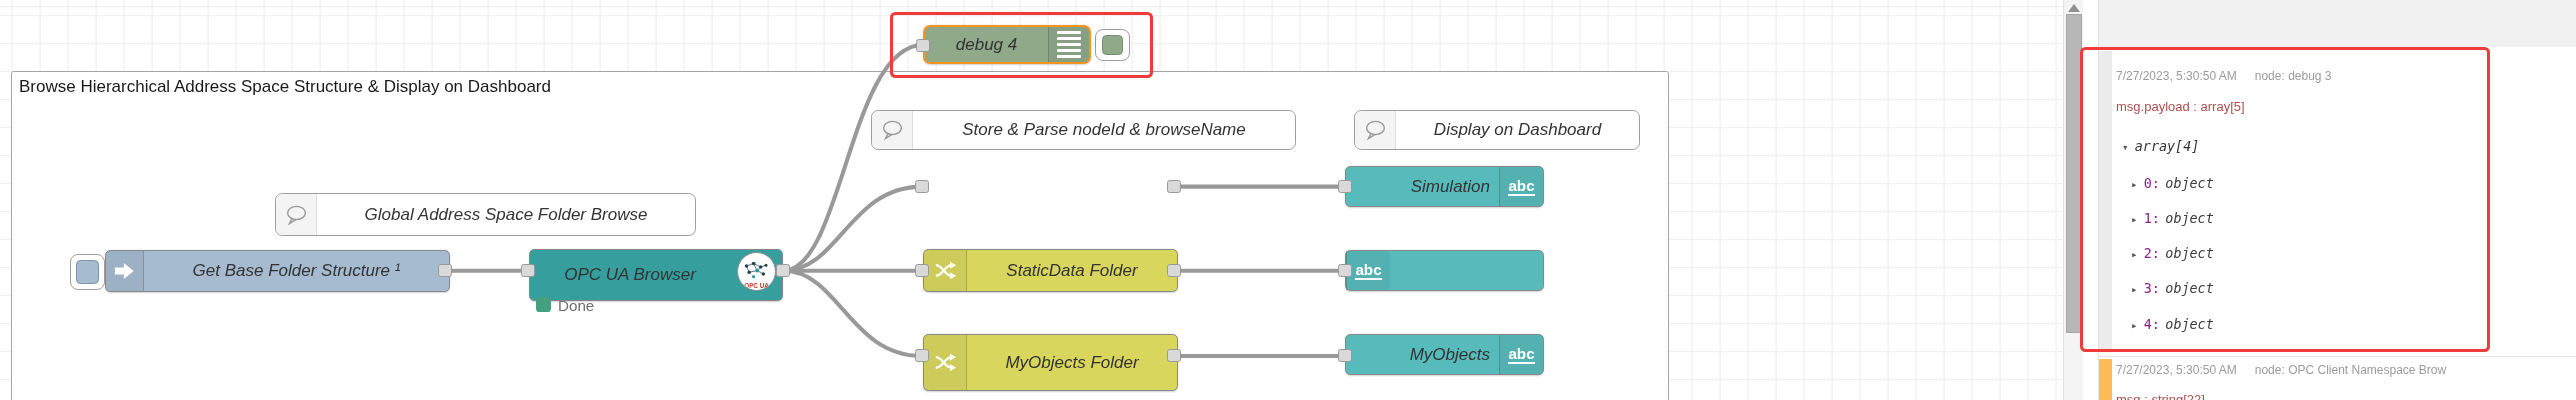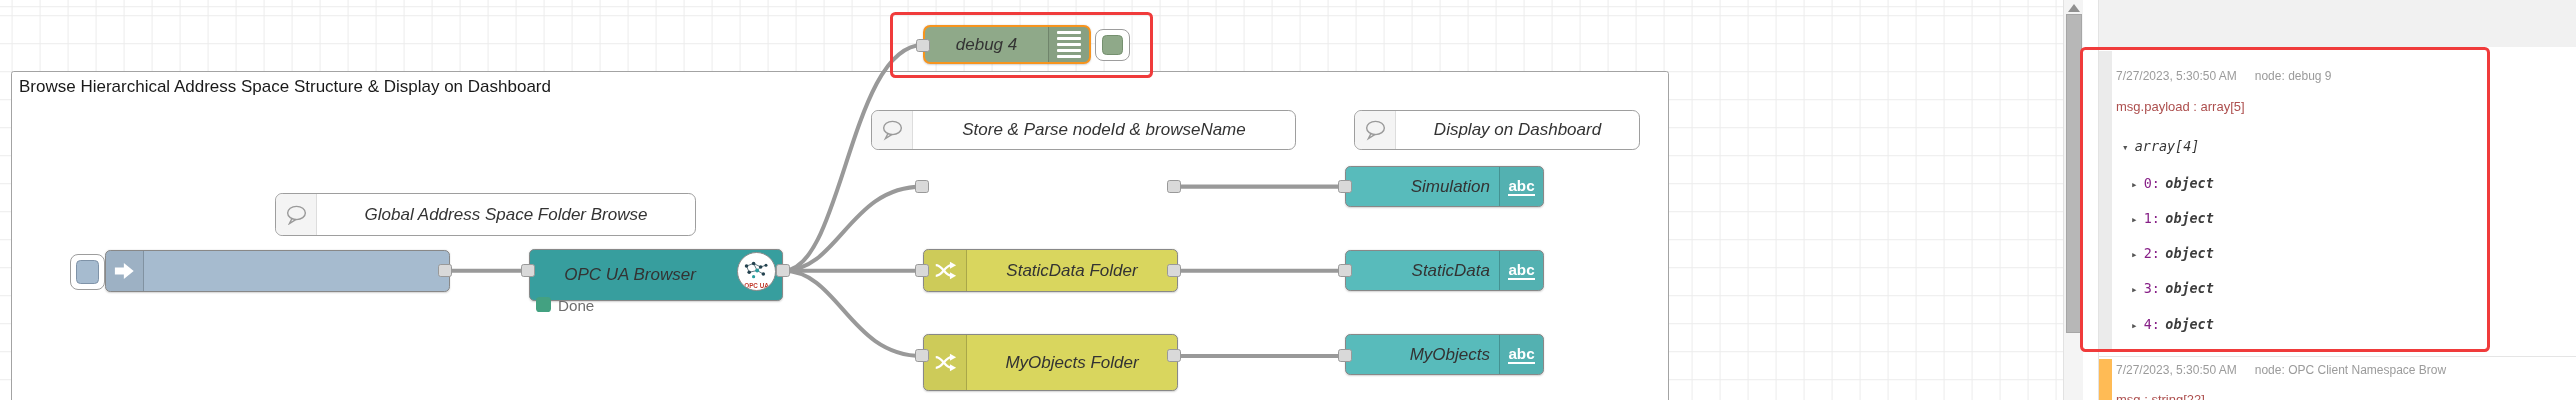--- a/index.html
+++ b/index.html
@@ -73,21 +73,21 @@
   .vline{position:absolute;left:2098px;top:0;width:0.9px;height:401px;background:#e3e3e3;}
   .headstrip{position:absolute;left:2099px;top:0;width:477px;height:47px;background:#f1f1f1;}
   .msgbar{position:absolute;width:12.5px;}
   .meta{position:absolute;font-size:12px;color:#9b9b9b;white-space:nowrap;}
   .meta .nodename{margin-left:18px;}
   .msgpath{position:absolute;font-size:13px;color:#ad4f4e;white-space:nowrap;}
   .trow{position:absolute;font-family:"DejaVu Sans Mono",monospace;font-size:13.4px;color:#3c3c3c;
     white-space:nowrap;}
   .tw{font-size:10.8px;color:#555;margin-right:6.3px;font-style:normal;}
   .tkey{color:#871f87;}
-  .ttype{font-style:italic;color:#3c3c3c;margin-left:5.4px;font-weight:bold;}
+  .ttype{font-style:italic;color:#3c3c3c;margin-left:5.4px;}
   .troot{font-style:italic;color:#333;}
   .hline{position:absolute;left:2098px;top:356px;width:478px;height:0.9px;background:#e5e5e5;}
 </style>
 </head>
 <body>
 
 <div id="screen">
 
   <div class="canvas">
 
@@ -120,20 +120,21 @@
 
     <div class="side-btn" style="left:70px;top:254px;width:35px;height:36px;">
       <div class="inner" style="width:22.4px;height:24px;background:#a6bbcf;border:0.9px solid #7f93a8;"></div>
     </div>
     <div class="node inject" style="left:105px;top:250px;width:345px;height:42px;">
       <div class="isec left" style="width:37px;">
         <svg width="21.5" height="20" viewBox="0 0 24 22">
           <path d="M1 7 h10 V2 l11 9 -11 9 v-5 H1 z" fill="#fff"></path>
         </svg>
       </div>
+      <div class="nlabel center">Get Base Folder Structure ¹</div>
     </div>
     <div class="port" style="left:438px;top:264px;"></div>
 
     <div class="node opcua" style="left:529px;top:249px;width:254px;height:52px;">
       <div class="nlabel center" style="padding-right:52px;">OPC UA Browser</div>
     </div>
     <div class="opccircle" style="left:737px;top:252px;">
       <svg width="30.5" height="23" viewBox="0 0 34 26">
         <g stroke="#23424f" stroke-width="0.8" fill="none">
           <path d="M6 8 L14 5 L22 9 L28 7"></path>
@@ -212,21 +213,20 @@
           <path d="M2 7 C10 7 12 19 20 19 M2 19 C10 19 12 7 20 7" fill="none" stroke="#fff" stroke-width="2.6"></path>
           <path d="M18 3 L25 7 L18 11 z" fill="#fff"></path>
             <path d="M18 15 L25 19 L18 23 z" fill="#fff"></path>
         </svg>
       </div>
       <div class="nlabel center">StaticData Folder</div>
     </div>
     <div class="port" style="left:915px;top:264px;"></div>
     <div class="port" style="left:1167px;top:264px;"></div>
     <div class="node textn" style="left:1345px;top:250px;width:199px;height:41px;">
-      <div class="nlabel right" style="padding-right:9px;">StaticData</div>
       <div class="isec right" style="width:43px;">
         <span class="abc">abc</span>
       </div>
     </div>
     <div class="port" style="left:1338px;top:264px;"></div>
 
     <div class="node switchn" style="left:923px;top:334px;width:255px;height:57px;">
       <div class="isec left" style="width:42px;">
         <svg width="23" height="23" viewBox="0 0 26 26">
           <path d="M2 7 C10 7 12 19 20 19 M2 19 C10 19 12 7 20 7" fill="none" stroke="#fff" stroke-width="2.6"></path>
@@ -253,21 +253,21 @@
     <div class="sb-arrow"></div>
     <div class="sb-thumb"></div>
   </div>
 
   <div class="sidebar"></div>
   <div class="headstrip"></div>
   <div class="vline"></div>
 
   <div class="msgbar" style="left:2099px;top:51px;height:301px;background:#ebebeb;"></div>
   <div class="meta" style="left:2116px;top:69px;">
-    <span>7/27/2023, 5:30:50 AM</span><span class="nodename">node: debug 9</span>
+    <span>7/27/2023, 5:30:50 AM</span><span class="nodename">node: debug 3</span>
   </div>
   <div class="msgpath" style="left:2116px;top:99px;">msg.payload : array[5]</div>
 
   <div class="trow" style="left:2122px;top:139px;">
     <span class="tw">▾</span><span class="troot">array[4]</span>
   </div>
   <div class="trow" style="left:2131px;top:176px;">
     <span class="tw">▸</span><span class="tkey">0:</span><span class="ttype">object</span>
   </div>
   <div class="trow" style="left:2131px;top:211px;">

